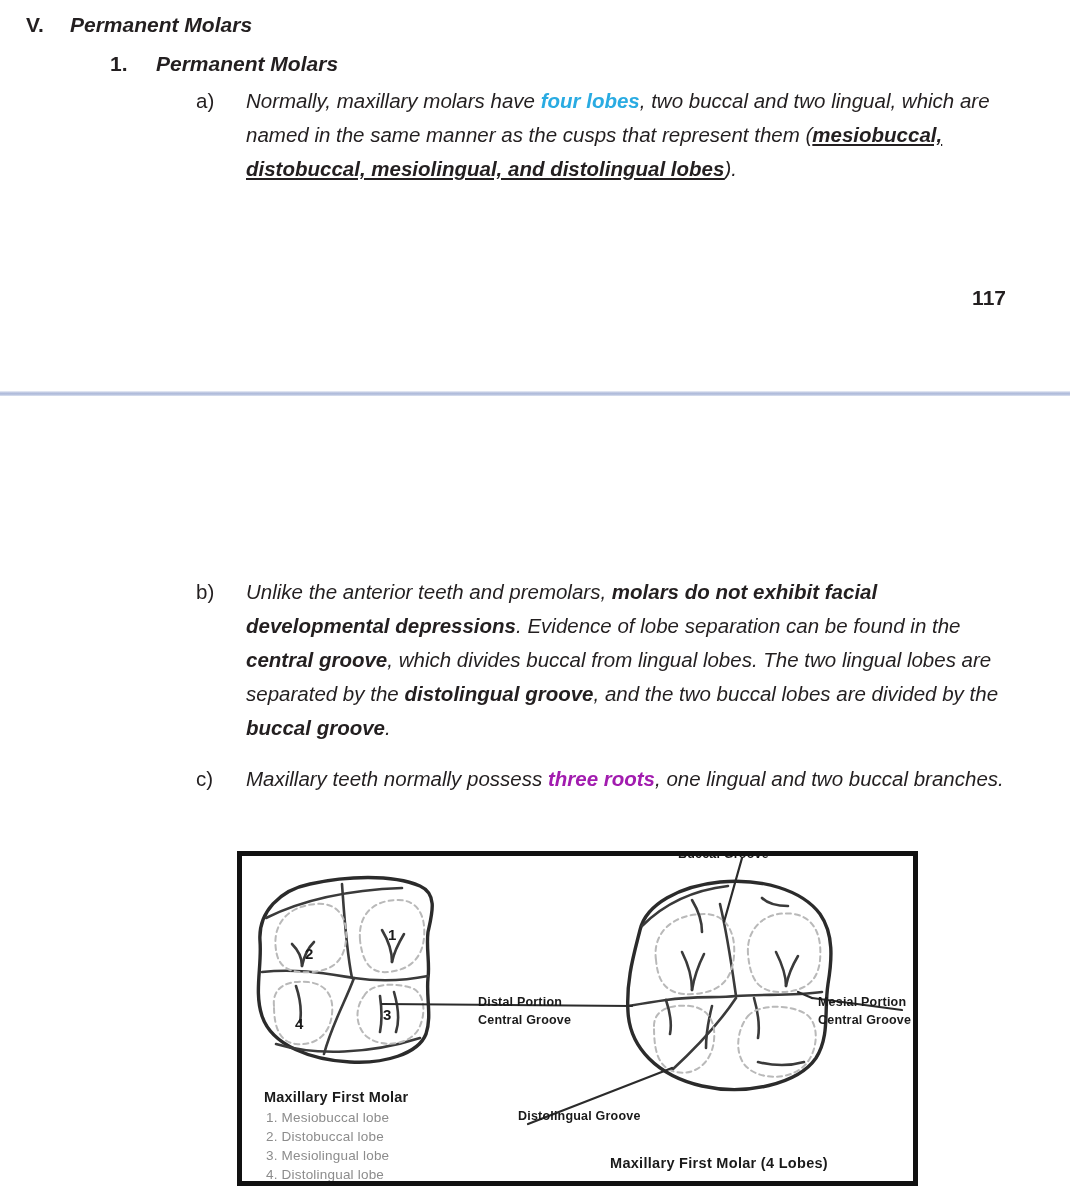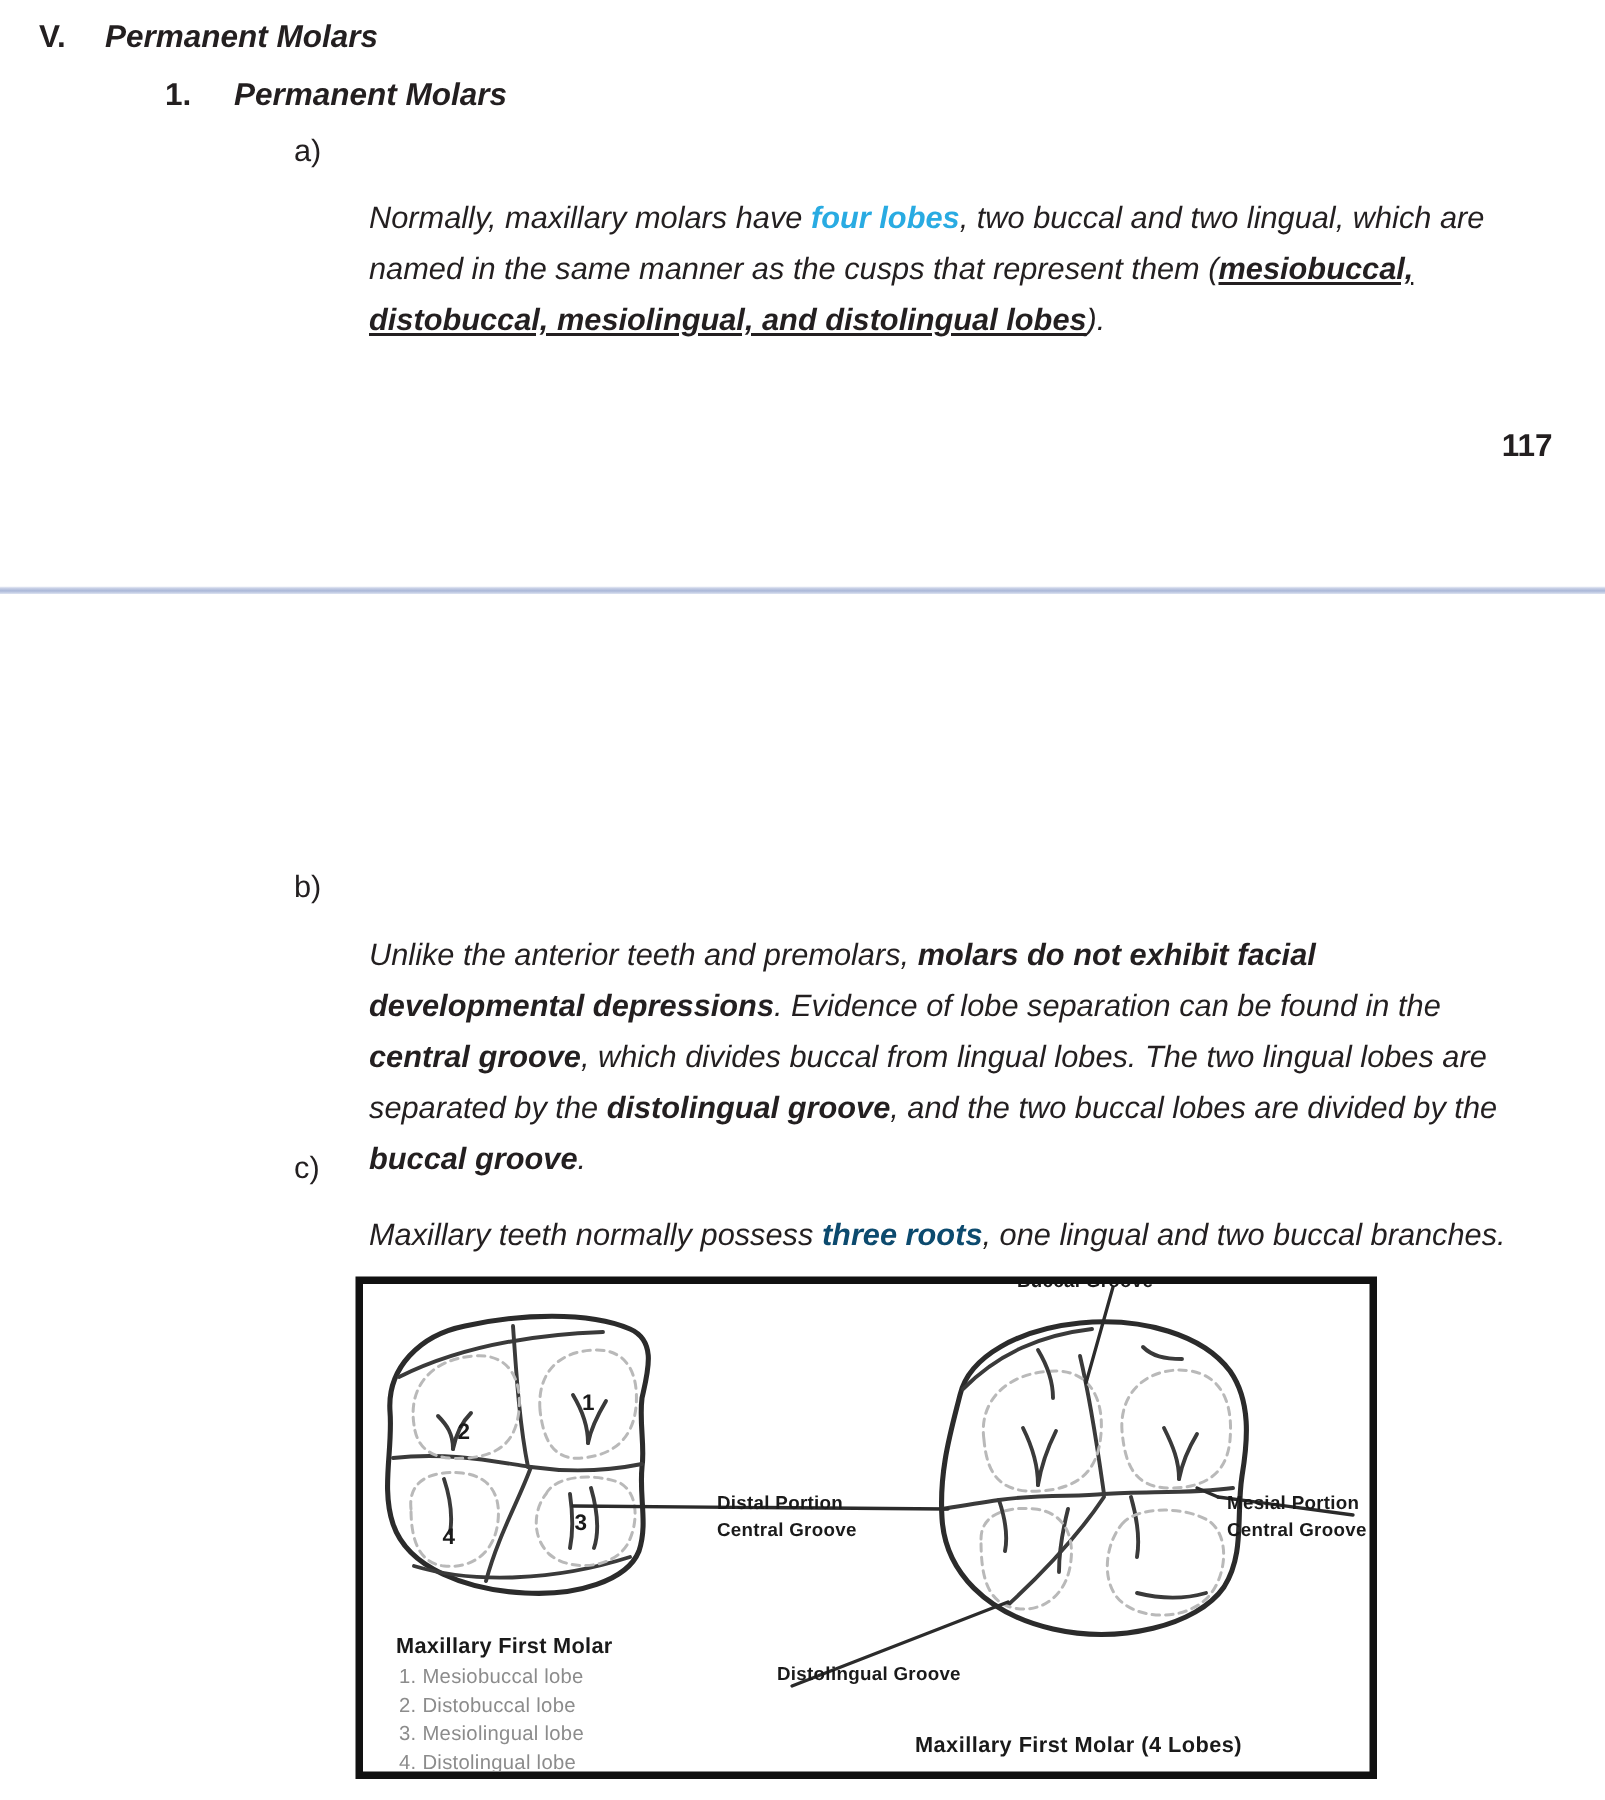--- a/index.html
+++ b/index.html
@@ -66,38 +66,38 @@
 
   
   .lvl-alpha {
     position: absolute;
     left: 196px;
     width: 820px;
     font-size: 20.5px;
     line-height: 34px;
   }
   .lvl-alpha .marker { width: 50px; }
-  .lvl-alpha .body-text { max-width: 772px; margin-top: 45px; }
+  .lvl-alpha .body-text { max-width: 772px; }
 
   #item-a { top: 84px; }
   #item-b { top: 575px; }
   #item-c { top: 762px; }
 
   b, .bold { font-weight: bold; }
   .accent { color: #29abe2; font-weight: bold; }
   .underline-bold {
     font-weight: bold;
     text-decoration: underline;
     text-underline-offset: 2px;
   }
 
   
   .page-number {
     position: absolute;
-    right: 35px;
+    right: 64px;
     top: 286px;
     font-size: 21px;
     font-weight: bold;
     color: #231f20;
   }
 
   
   .slide-divider {
     position: absolute;
     left: 0;
@@ -212,21 +212,21 @@
     <span class="body-text"><span>Normally, maxillary molars have </span><span class="accent" style="color: rgb(41, 171, 226);">four lobes</span><span>, two buccal and two lingual, which are named in the same manner as the cusps that represent them (</span><span class="underline-bold">mesiobuccal, distobuccal, mesiolingual, and distolingual lobes</span><span>).</span></span>
   </div>
 
   <div class="row lvl-alpha" id="item-b">
     <span class="marker">b)</span>
     <span class="body-text"><span>Unlike the anterior teeth and premolars, </span><span class="bold">molars do not exhibit facial developmental depressions</span><span>. Evidence of lobe separation can be found in the </span><span class="bold">central groove</span><span>, which divides buccal from lingual lobes. The two lingual lobes are separated by the </span><span class="bold">distolingual groove</span><span>, and the two buccal lobes are divided by the </span><span class="bold">buccal groove</span><span>.</span></span>
   </div>
 
   <div class="row lvl-alpha" id="item-c">
     <span class="marker">c)</span>
-    <span class="body-text"><span>Maxillary teeth normally possess </span><span class="accent" style="color: #0c4a6e;">three roots</span><span>, one lingual and two buccal branches.</span></span>
+    <span class="body-text"><span>Maxillary teeth normally possess </span><span class="accent" style="color: #a21caf;">three roots</span><span>, one lingual and two buccal branches.</span></span>
   </div>
 
 </div>
 
 <div class="page-number">117</div>
 
 <div class="slide-divider"></div>
 
 <div class="figure">
   <svg width="671" height="325" viewBox="0 0 671 325" xmlns="http://www.w3.org/2000/svg">

